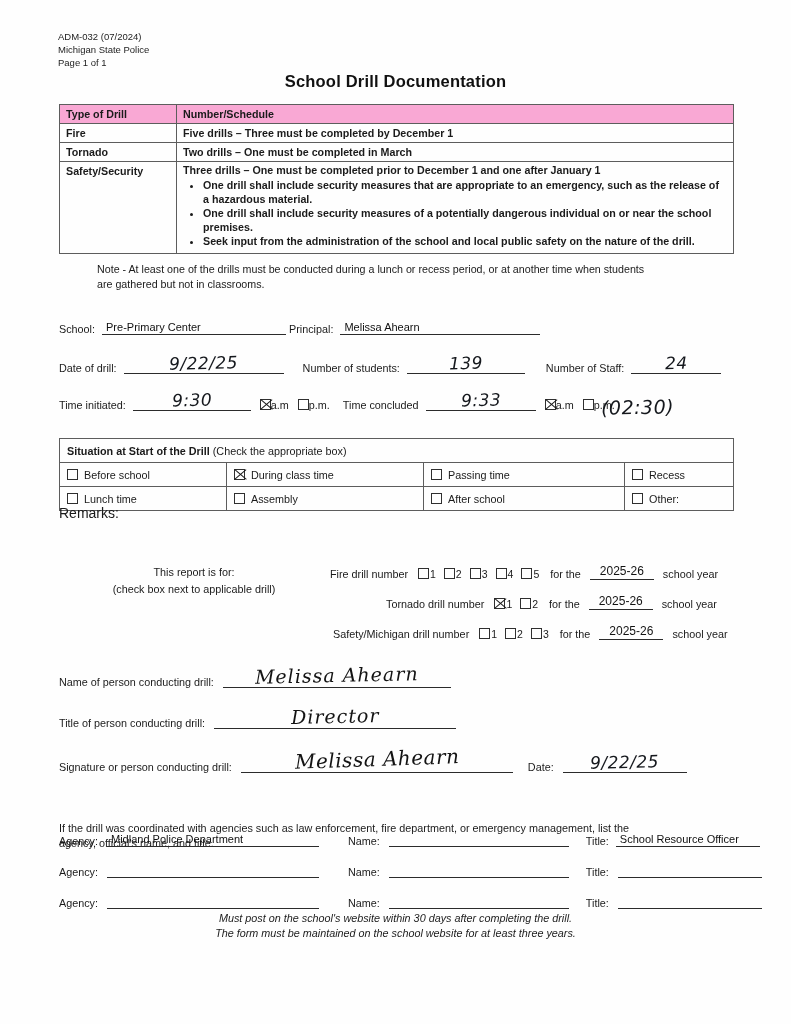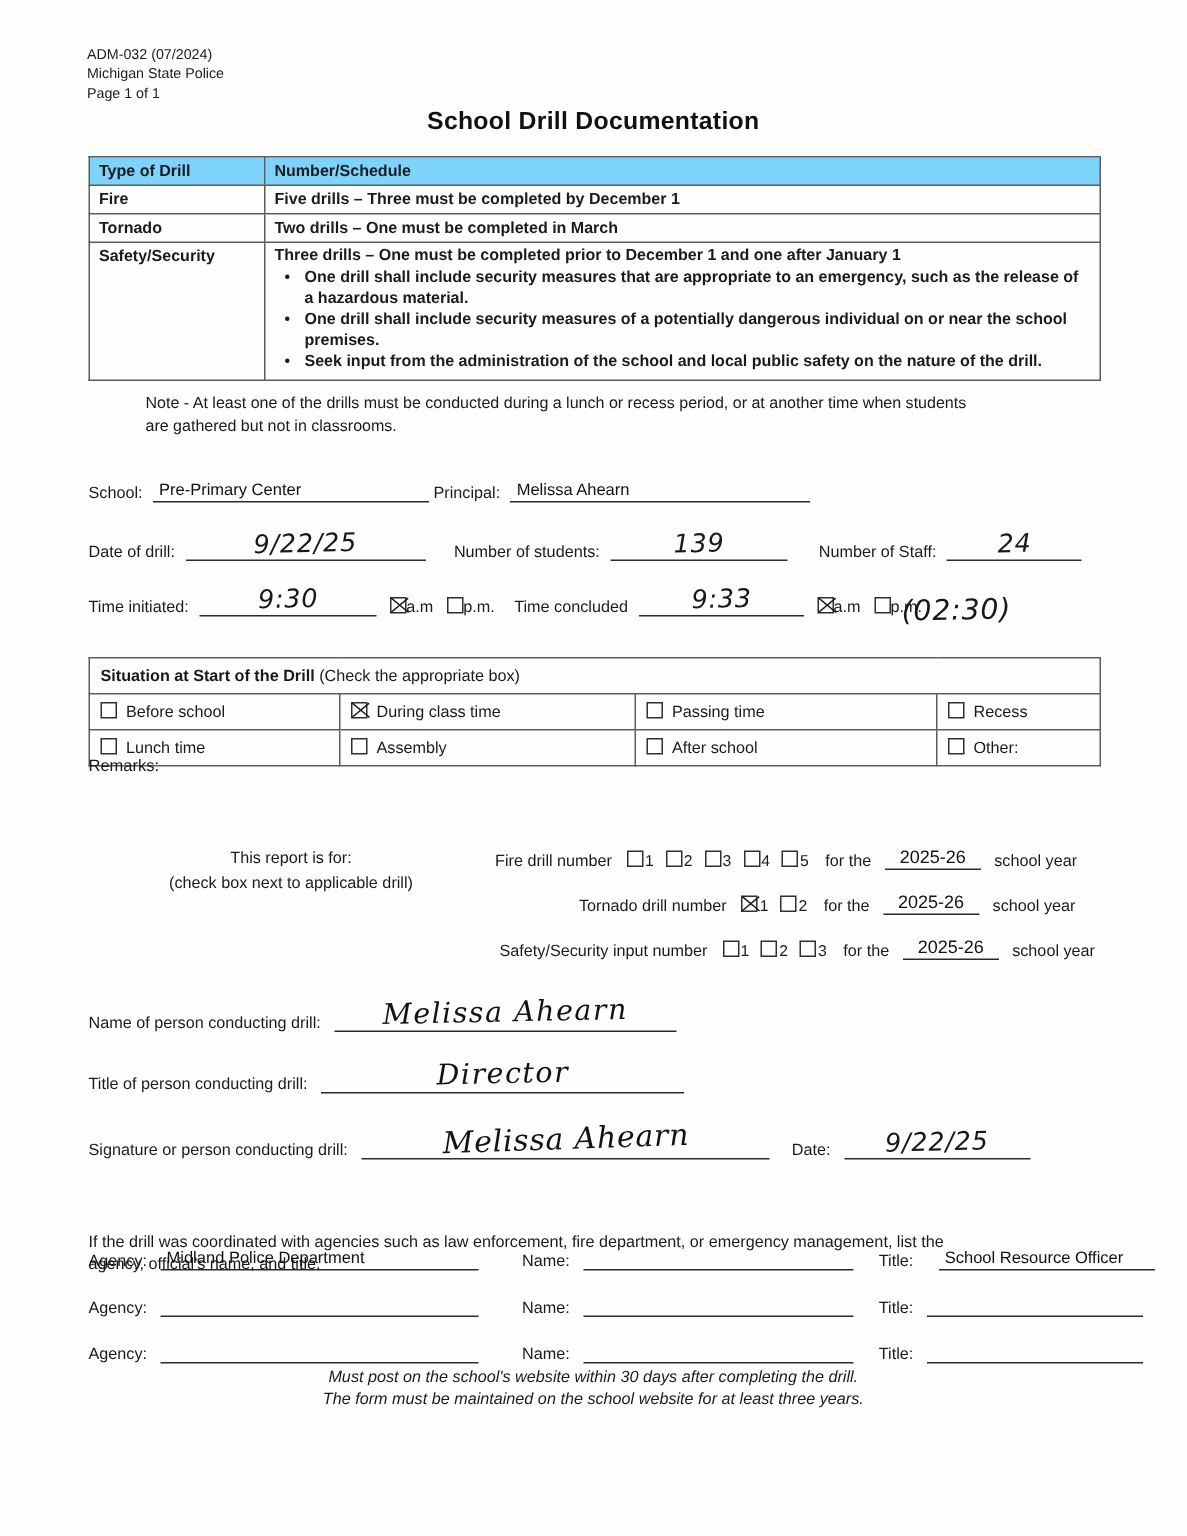--- a/index.html
+++ b/index.html
@@ -52,21 +52,21 @@
     color: #1b1b1b;
   }
   .sched td, .sched th {
     border: 1px solid #5d5d5d;
     padding: 2px 6px;
     vertical-align: top;
     text-align: left;
     font-weight: bold;
   }
   .sched thead th {
-    background: #7dd3fc;
+    background: #f9a8d4;
     font-weight: bold;
     font-size: 10.7px;
     padding: 3px 6px;
   }
   .sched .col-type { width: 104px; }
   .sched .tight { padding-top: 3px; padding-bottom: 3px; }
   .bullets {
     margin: 3px 0 2px 0;
     padding-left: 20px;
     list-style: disc;
@@ -165,21 +165,21 @@
     font-size: 10.8px;
     padding: 3px 7px;
   }
   .situ .hdr b { font-weight: bold; }
   .situ .opt-lbl { margin-left: 6px; }
 
   .remarks {
     position: absolute;
     left: 59px;
     top: 505px;
-    font-size: 11px;
+    font-size: 14px;
   }
 
   
   .rif-left {
     position: absolute;
     left: 59px;
     top: 564px;
     width: 270px;
     text-align: center;
     font-size: 10.8px;
@@ -404,21 +404,21 @@
   <div class="drill-line" style="left:386px; top:595px;">
     <span>Tornado drill number</span>
     <span class="cb checked" style="margin-left:7px;"></span><span class="num">1</span>
     <span class="cb"></span><span class="num">2</span>
     <span style="margin-left:3px;">for the</span>
     <span class="yr-rule" style="margin-left:6px;"><span>2025-26</span></span>
     <span style="margin-left:6px;">school year</span>
   </div>
 
   <div class="drill-line" style="left:333px; top:625px;">
-    <span>Safety/Security input number</span>
+    <span>Safety/Michigan drill number</span>
     <span class="cb" style="margin-left:7px;"></span><span class="num">1</span>
     <span class="cb"></span><span class="num">2</span>
     <span class="cb"></span><span class="num">3</span>
     <span style="margin-left:3px;">for the</span>
     <span class="yr-rule" style="margin-left:6px;"><span>2025-26</span></span>
     <span style="margin-left:6px;">school year</span>
   </div>
 
   <div class="frow" style="left:59px; top:667px;">
     <span class="lbl">Name of person conducting drill:</span>
@@ -453,21 +453,21 @@
   <div class="arow" style="top:832px;">
     <span class="lbl">Agency:</span>
     <span class="rule" style="width:212px; margin-left:6px;">
       <span class="val typed">Midland Police Department</span>
     </span>
     <span class="lbl" style="margin-left:26px;">Name:</span>
     <span class="rule" style="width:180px; margin-left:6px;">
       <span class="val typed"></span>
     </span>
     <span class="lbl" style="margin-left:14px;">Title:</span>
-    <span class="rule" style="width:144px; margin-left:14px;">
+    <span class="rule" style="width:144px; margin-left:4px;">
       <span class="val typed">School Resource Officer</span>
     </span>
   </div>
 
   <div class="arow" style="top:863px;">
     <span class="lbl">Agency:</span>
     <span class="rule" style="width:212px; margin-left:6px;">
       <span class="val typed"></span>
     </span>
     <span class="lbl" style="margin-left:26px;">Name:</span>

